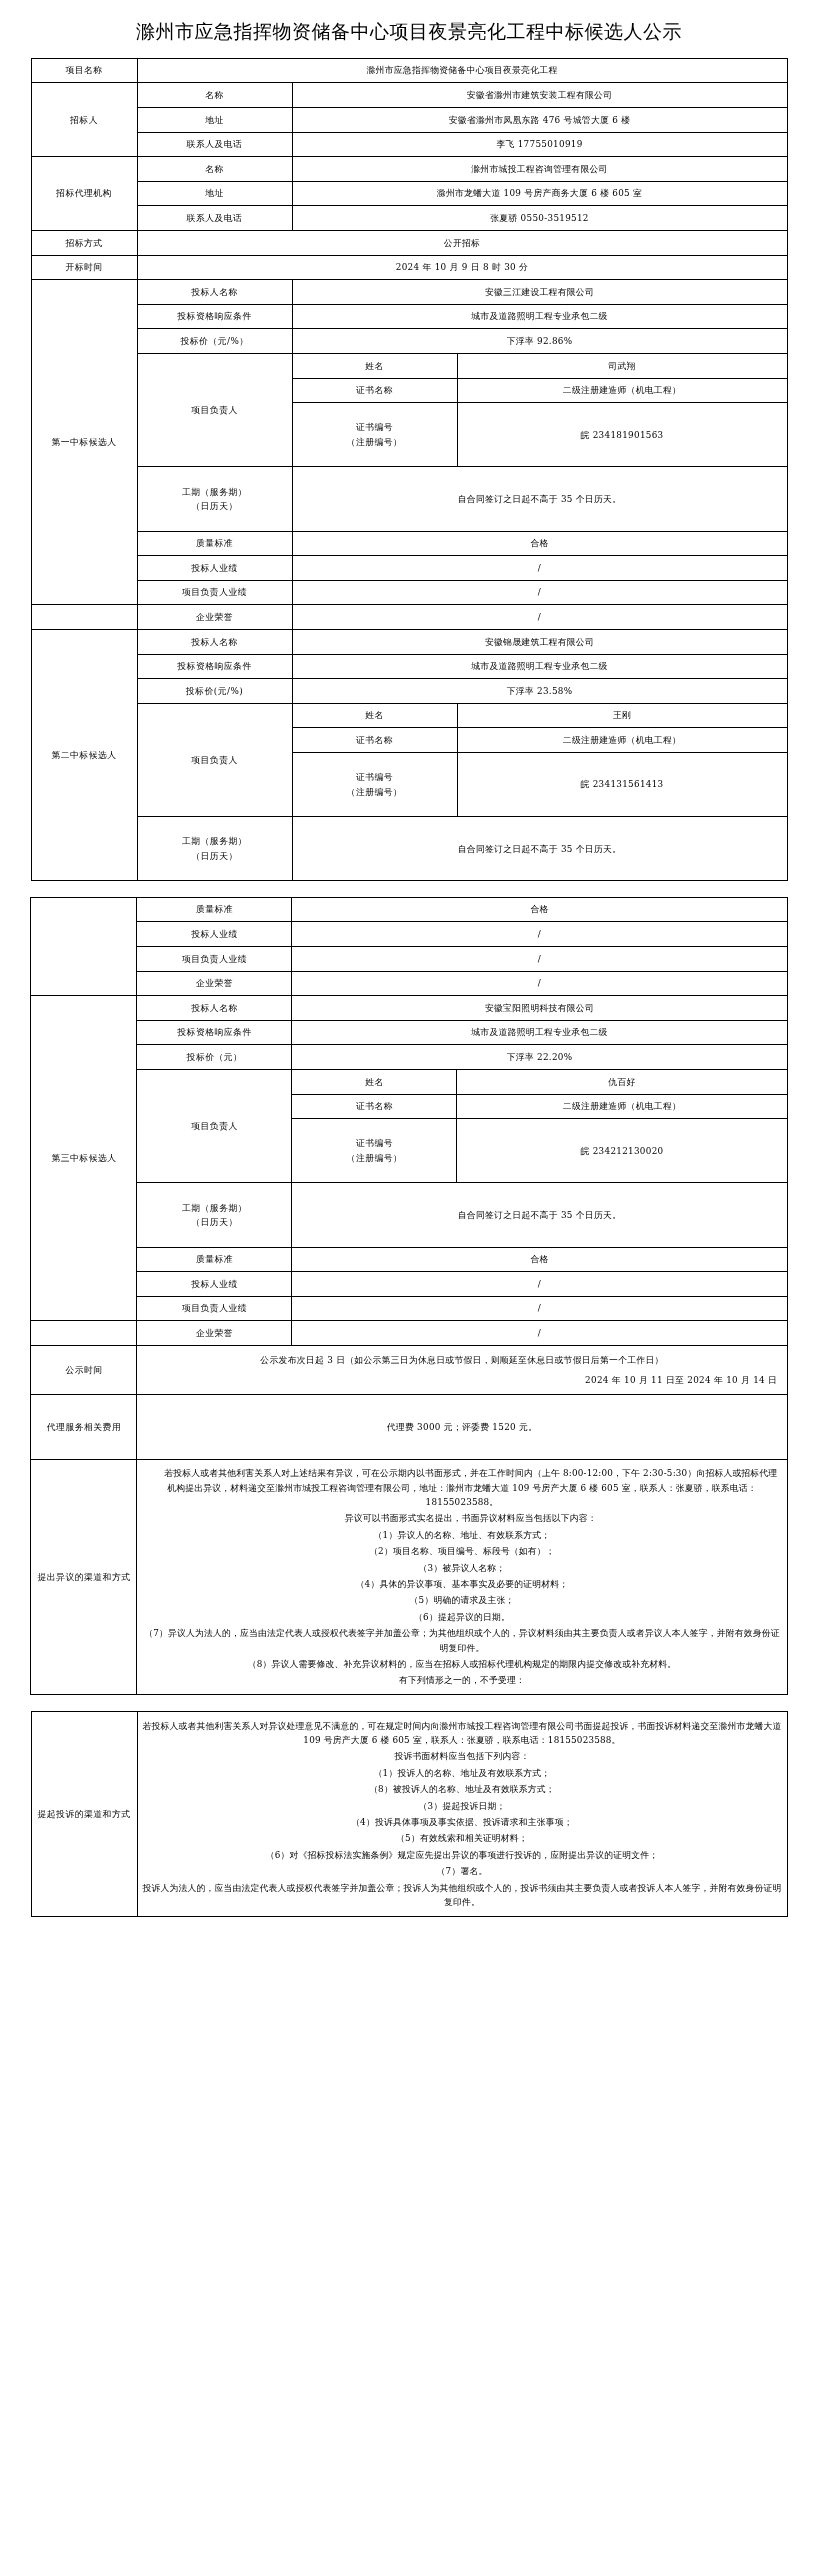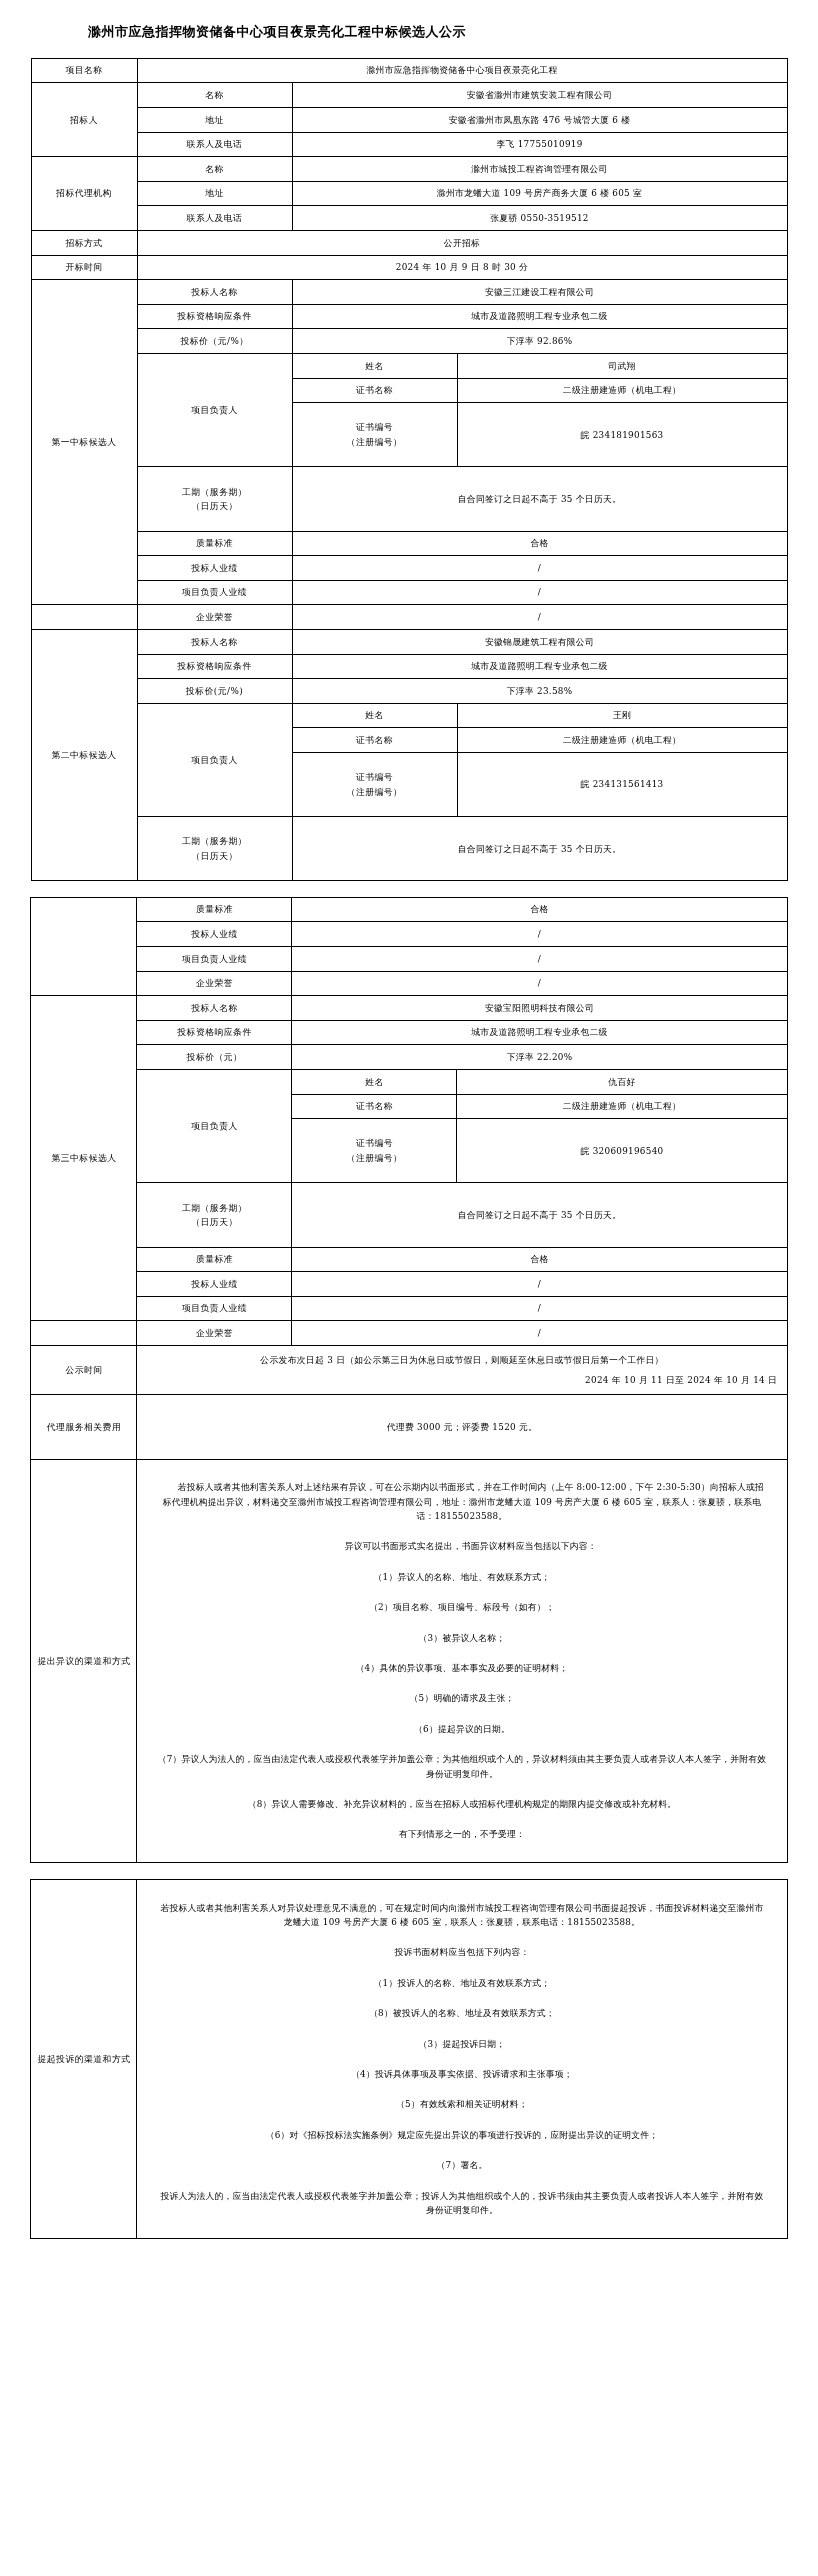--- a/index.html
+++ b/index.html
@@ -13,24 +13,24 @@
     color: #000000;
     -webkit-font-smoothing: none;
   }
   .page {
     width: 818px;
     padding-top: 17.5px;
     box-sizing: border-box;
   }
   .doc-title {
     font-family: "DejaVu Sans", "Liberation Sans", sans-serif;
-    font-weight: bold;
-    font-size: 13px;
+    font-weight: normal;
+    font-size: 19px;
     line-height: 27px;
-    text-align: left;
+    text-align: center;
     letter-spacing: 0.5px;
     padding: 0 88px;
     margin: 0 0 13.4px 0;
   }
   table.grid {
     border-collapse: collapse;
     table-layout: fixed;
     width: 755px;
     margin: 0 auto;
     border: 1px solid #eab308;
@@ -60,21 +60,21 @@
   .c3 { width: 165px; }
   .c4 { width: 330px; }
   td.para {
     text-align: left;
     font-size: 9px;
     line-height: 17px;
     padding: 7.2px 11.3px 8.2px 11.3px;
     letter-spacing: 0.2px;
   }
   td.para p {
-    margin: 16px;
+    margin: 2px;
   }
   td.para p.ind {
     text-indent: 2em;
   }
 </style>
 </head>
 <body>
 
 <div class="page">
 
@@ -272,21 +272,21 @@
       </tr>
       <tr>
         <td class="label">证书名称</td>
         <td class="val">二级注册建造师（机电工程）</td>
       </tr>
       <tr>
         <td class="label xtall">
           <div>证书编号</div>
           <div>（注册编号）</div>
         </td>
-        <td class="val">皖 320609196540</td>
+        <td class="val">皖 234212130020</td>
       </tr>
       <tr>
         <td class="label xtall">
           <div>工期（服务期）</div>
           <div>（日历天）</div>
         </td>
         <td class="val" colspan="2">自合同签订之日起不高于 35 个日历天。</td>
       </tr>
       <tr>
         <td class="label">质量标准</td>

